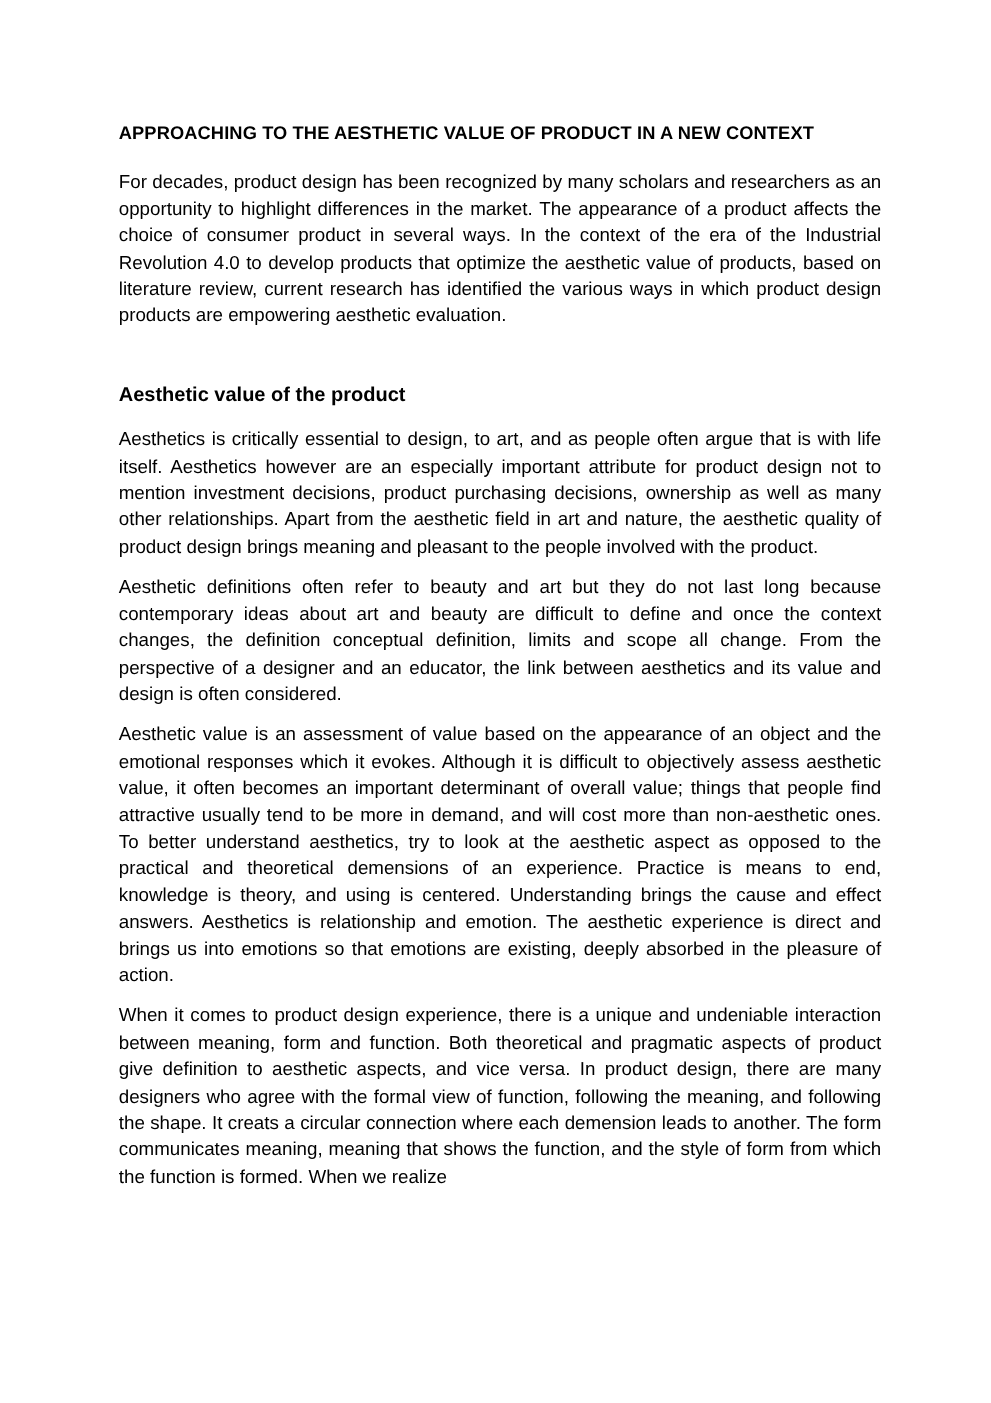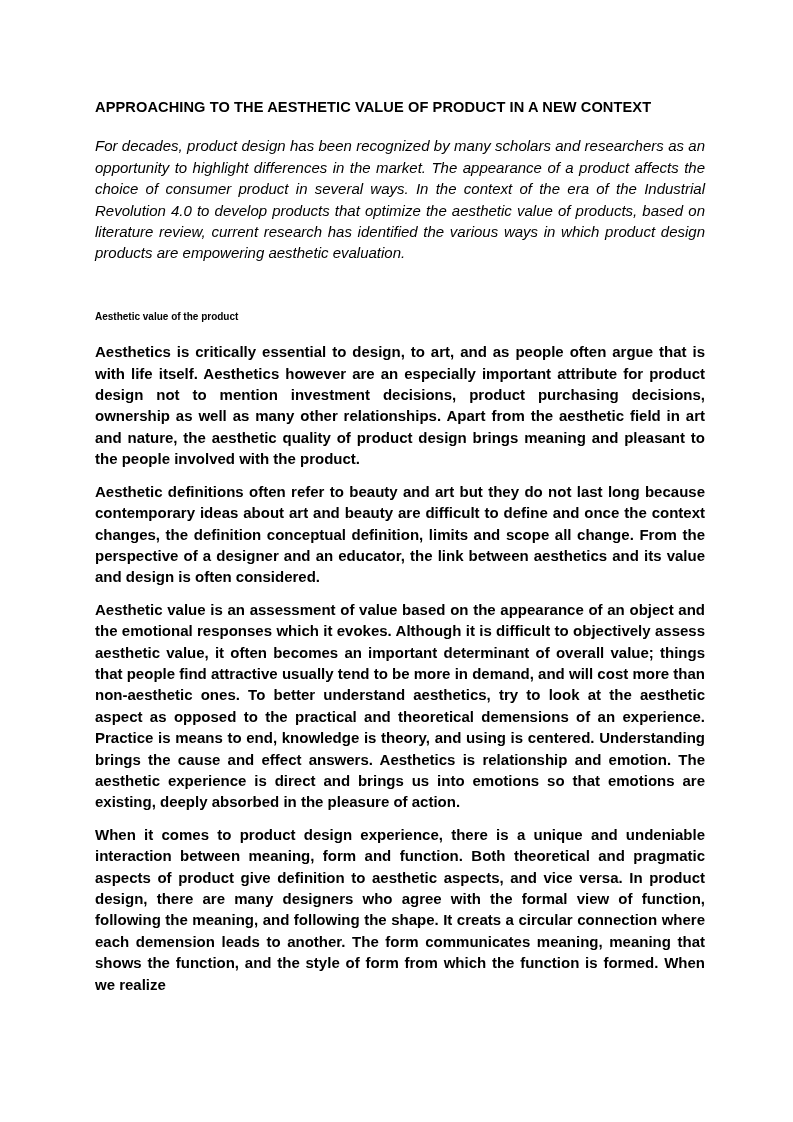--- a/index.html
+++ b/index.html
@@ -30,40 +30,38 @@
     font-weight: bold;
     white-space: nowrap;
     margin: 0 0 17px 0;
     letter-spacing: 0.1px;
   }
   .abstract-label {
     font-weight: bold;
     margin: 0 0 9px 0;
   }
   .abstract-text {
-    font-style: italic;
     text-align: justify;
     margin: 0 0 13px 0;
   }
   .keywords-line {
     margin: 0;
   }
   .keywords-label {
     font-weight: bold;
     margin-right: 5px;
   }
   .section-heading {
-    font-size: 10px;
+    font-size: 16px;
     font-weight: bold;
     margin: 42px 0 14px 0;
   }
   .body-paragraph {
     text-align: justify;
     margin: 0 0 11px 0;
-    font-weight: bold;
   }
 </style>
 </head>
 <body>
 
 <div class="page">
   <div class="content">
 
     <h1 class="doc-title">APPROACHING TO THE AESTHETIC VALUE OF PRODUCT IN A NEW CONTEXT</h1>
 

